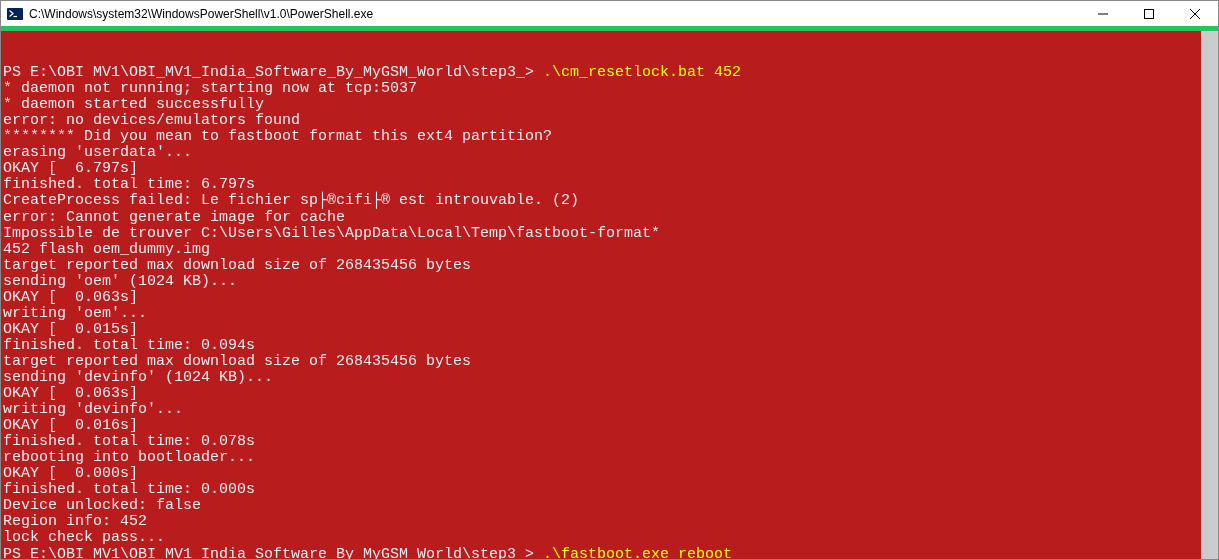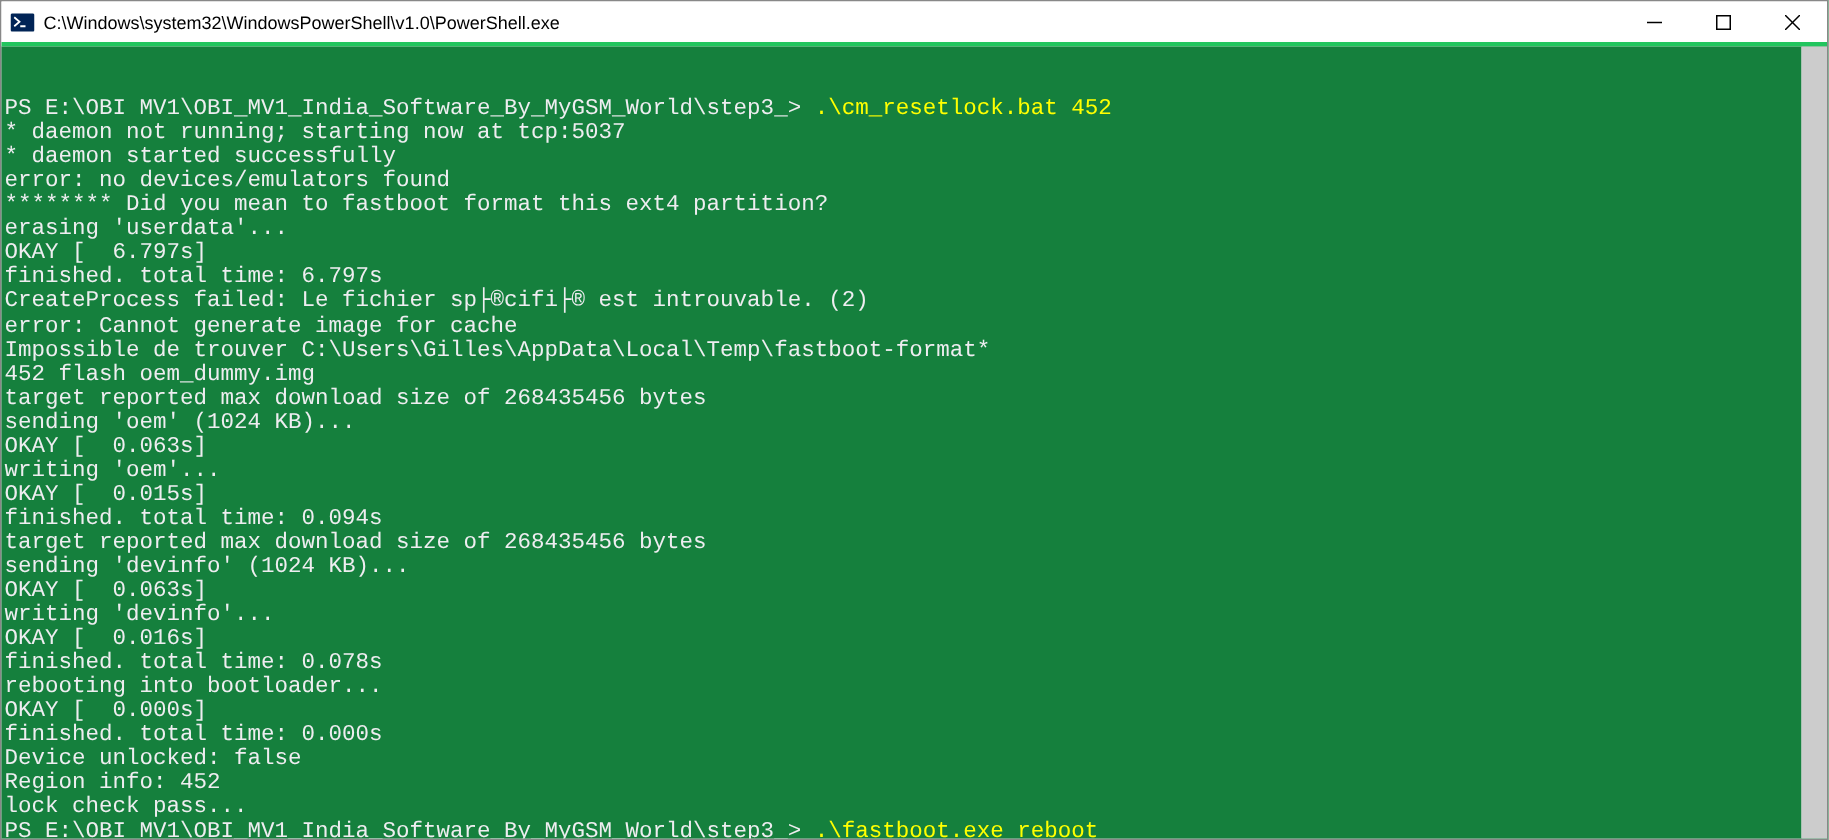--- a/index.html
+++ b/index.html
@@ -20,21 +20,21 @@
       border: 1px solid #888;
       display: flex;
       flex-direction: column;
     }
     .titlebar {
       height: 30px;
       background: #fff;
       display: flex;
       align-items: center;
       padding-left: 6px;
-      border-bottom: 3px solid #22c55e;
+      border-bottom: 5px solid #22c55e;
     }
     .titlebar-icon {
       width: 16px;
       height: 16px;
       margin-right: 6px;
       display: flex;
       align-items: center;
       justify-content: center;
     }
     .titlebar-title {
@@ -53,21 +53,21 @@
       align-items: center;
       justify-content: center;
       font-size: 12px;
       color: #000;
       background: transparent;
       border: none;
       cursor: pointer;
     }
     .terminal {
       flex: 1;
-      background: #15803d;
+      background: #b91c1c;
       color: #eeedf0;
       font-family: 'Consolas', 'Courier New', monospace;
       font-size: 15px;
       line-height: 1.07;
       padding: 2px 0 0 2px;
       overflow: hidden;
       white-space: pre;
       position: relative;
     }
     .terminal-line {

